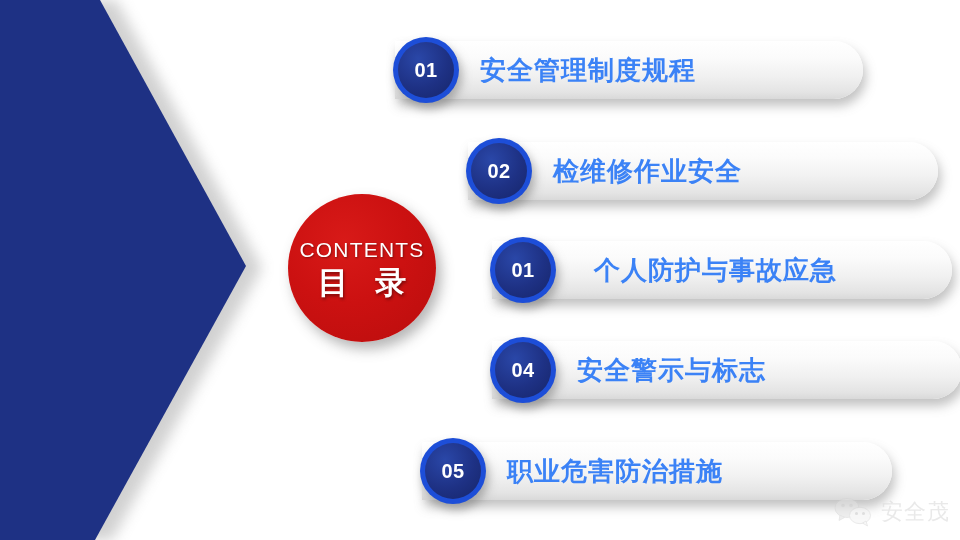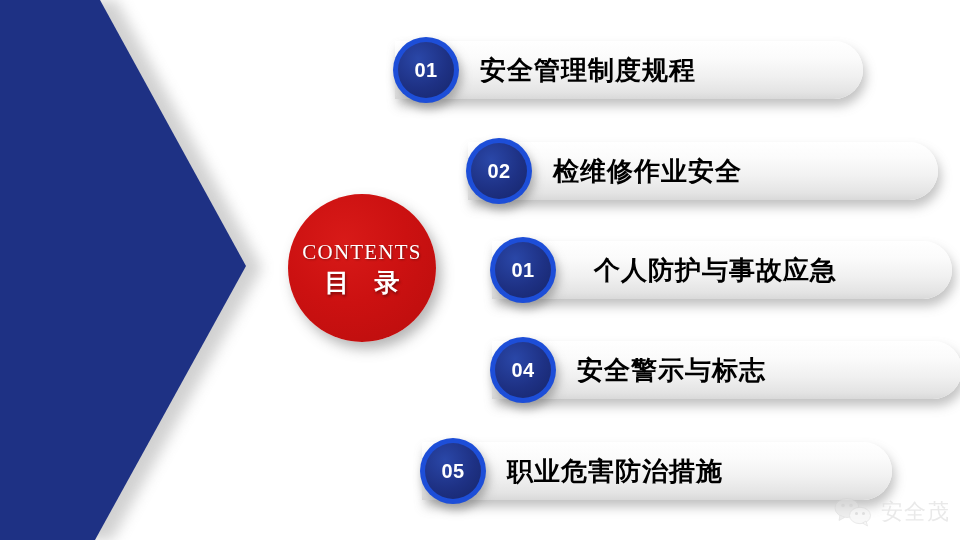--- a/index.html
+++ b/index.html
@@ -60,25 +60,24 @@
   }
   .contents-en {
     color: #ffffff;
     font-size: 21px;
     letter-spacing: 1.2px;
     line-height: 1;
     margin-bottom: 7px;
     font-weight: 400;
     text-shadow: 1px 1px 2px rgba(0,0,0,0.35);
     white-space: nowrap;
-    font-family: Liberation Serif, serif;
   }
   .contents-cn {
     color: #ffffff;
-    font-size: 25px;
+    font-size: 31px;
     font-weight: bold;
     letter-spacing: 9px;
     line-height: 1;
     text-indent: 9px;
     text-shadow: 1px 2px 3px rgba(0,0,0,0.4);
     white-space: nowrap;
   }
 
   
   .items-layer {
@@ -135,21 +134,21 @@
     letter-spacing: 0.5px;
     line-height: 1;
   }
 
   .item-label {
     position: absolute;
     top: 0;
     height: 58px;
     display: flex;
     align-items: center;
-    color: #000000;
+    color: #3b82f6;
     font-size: 26px;
     font-weight: bold;
     letter-spacing: 1px;
     white-space: nowrap;
     z-index: 4;
   }
 
   
   .watermark {
     position: absolute;

